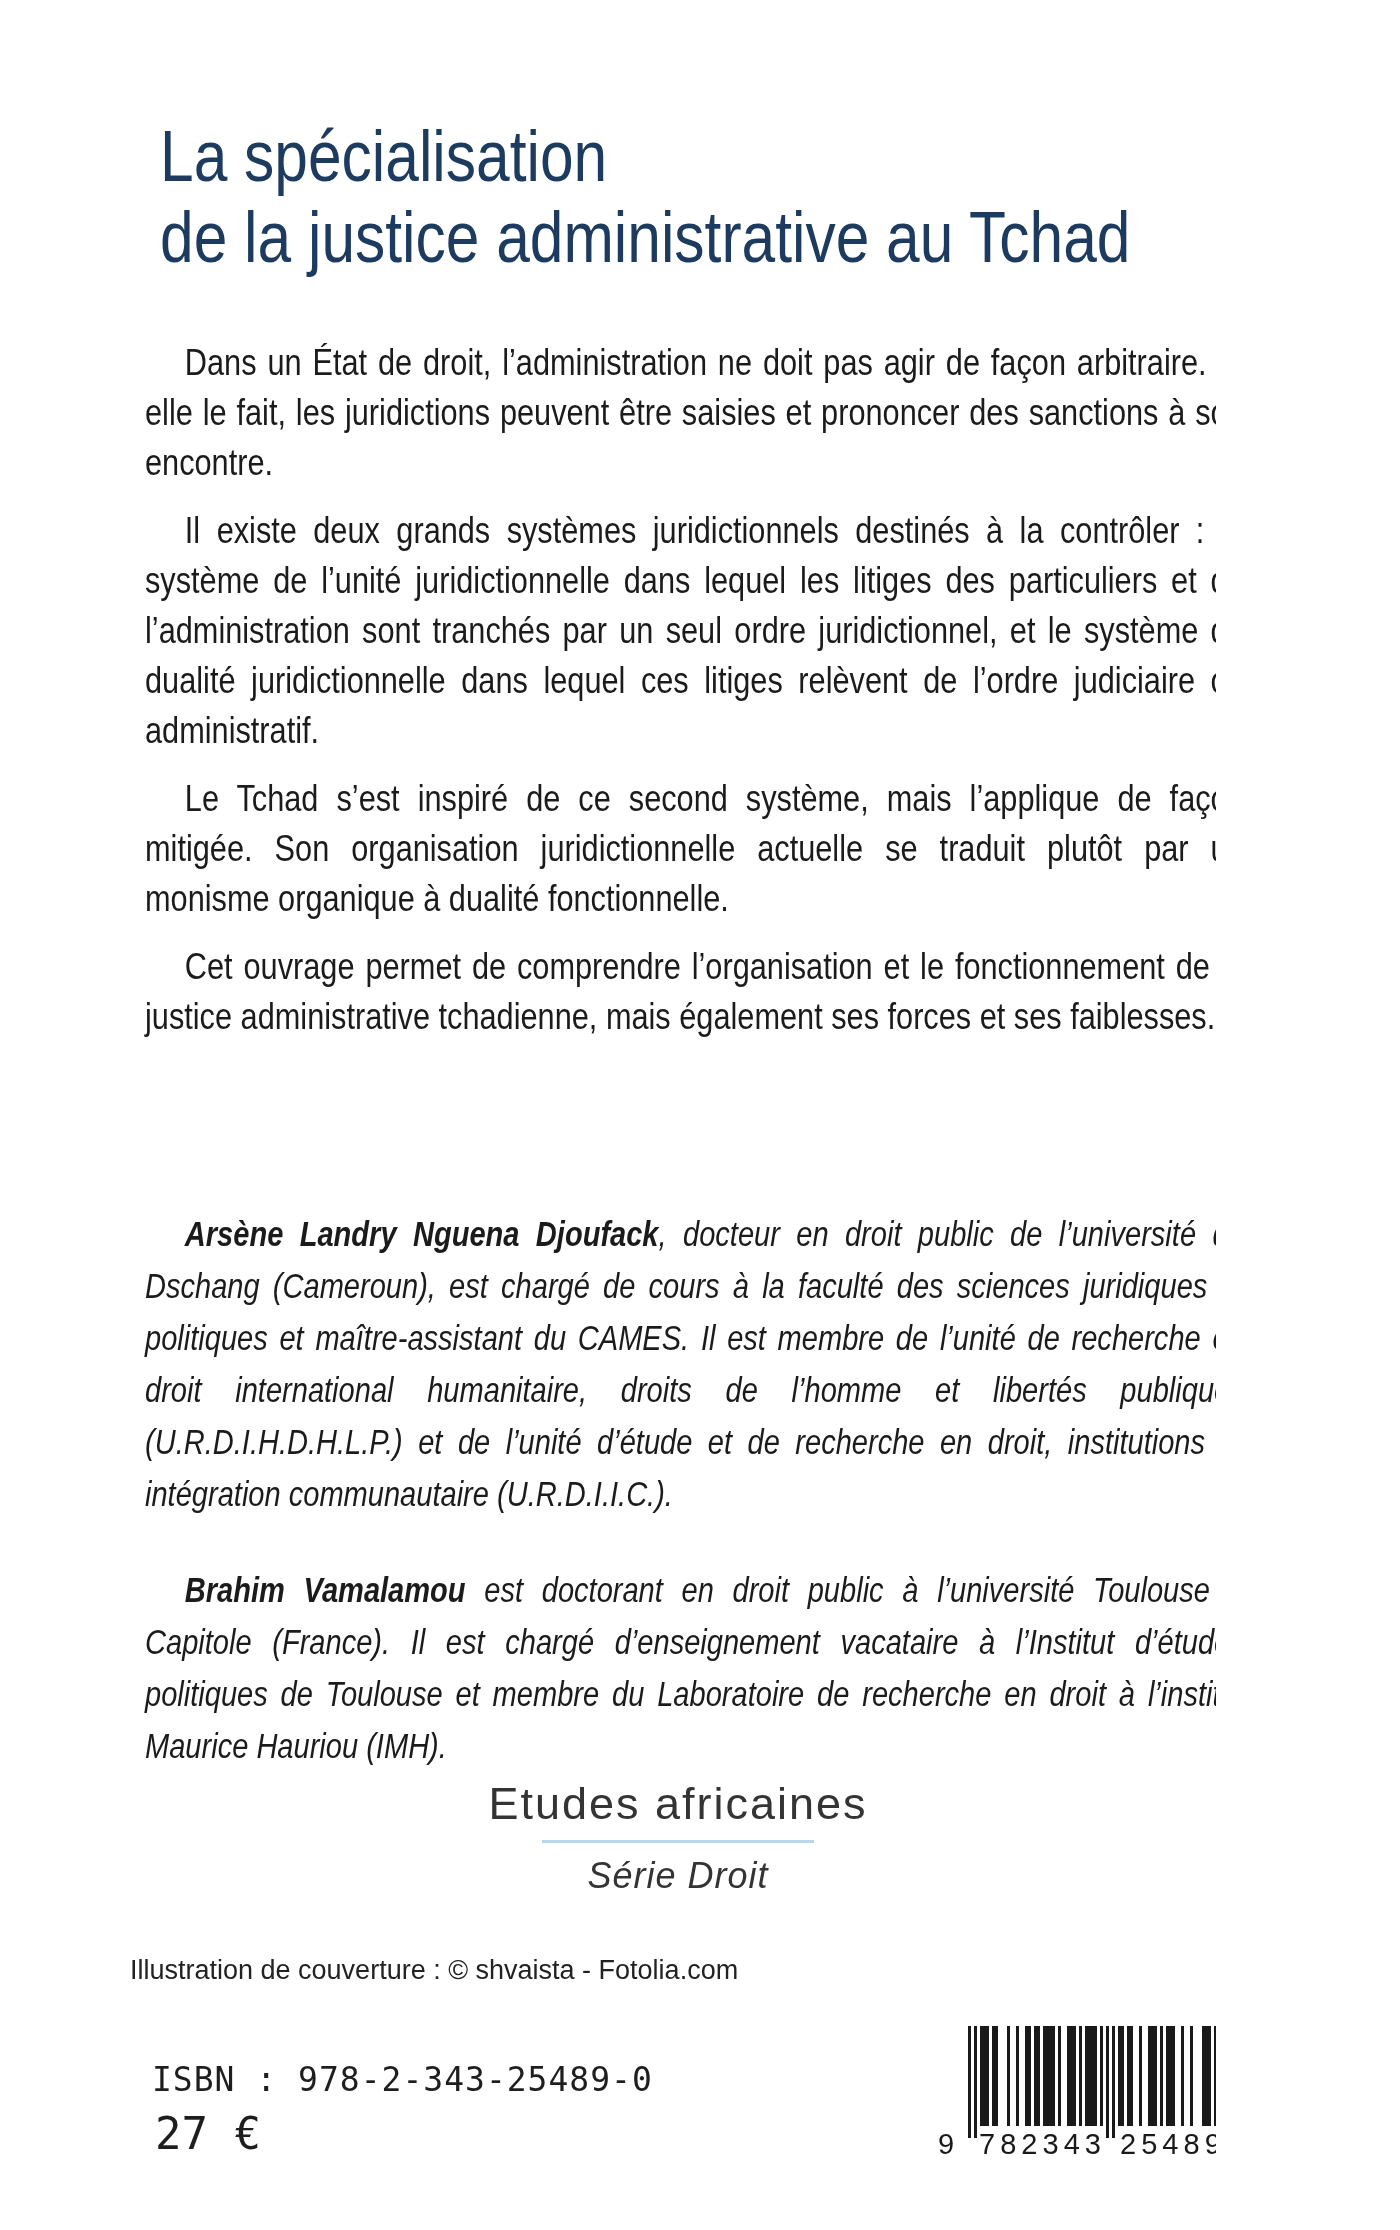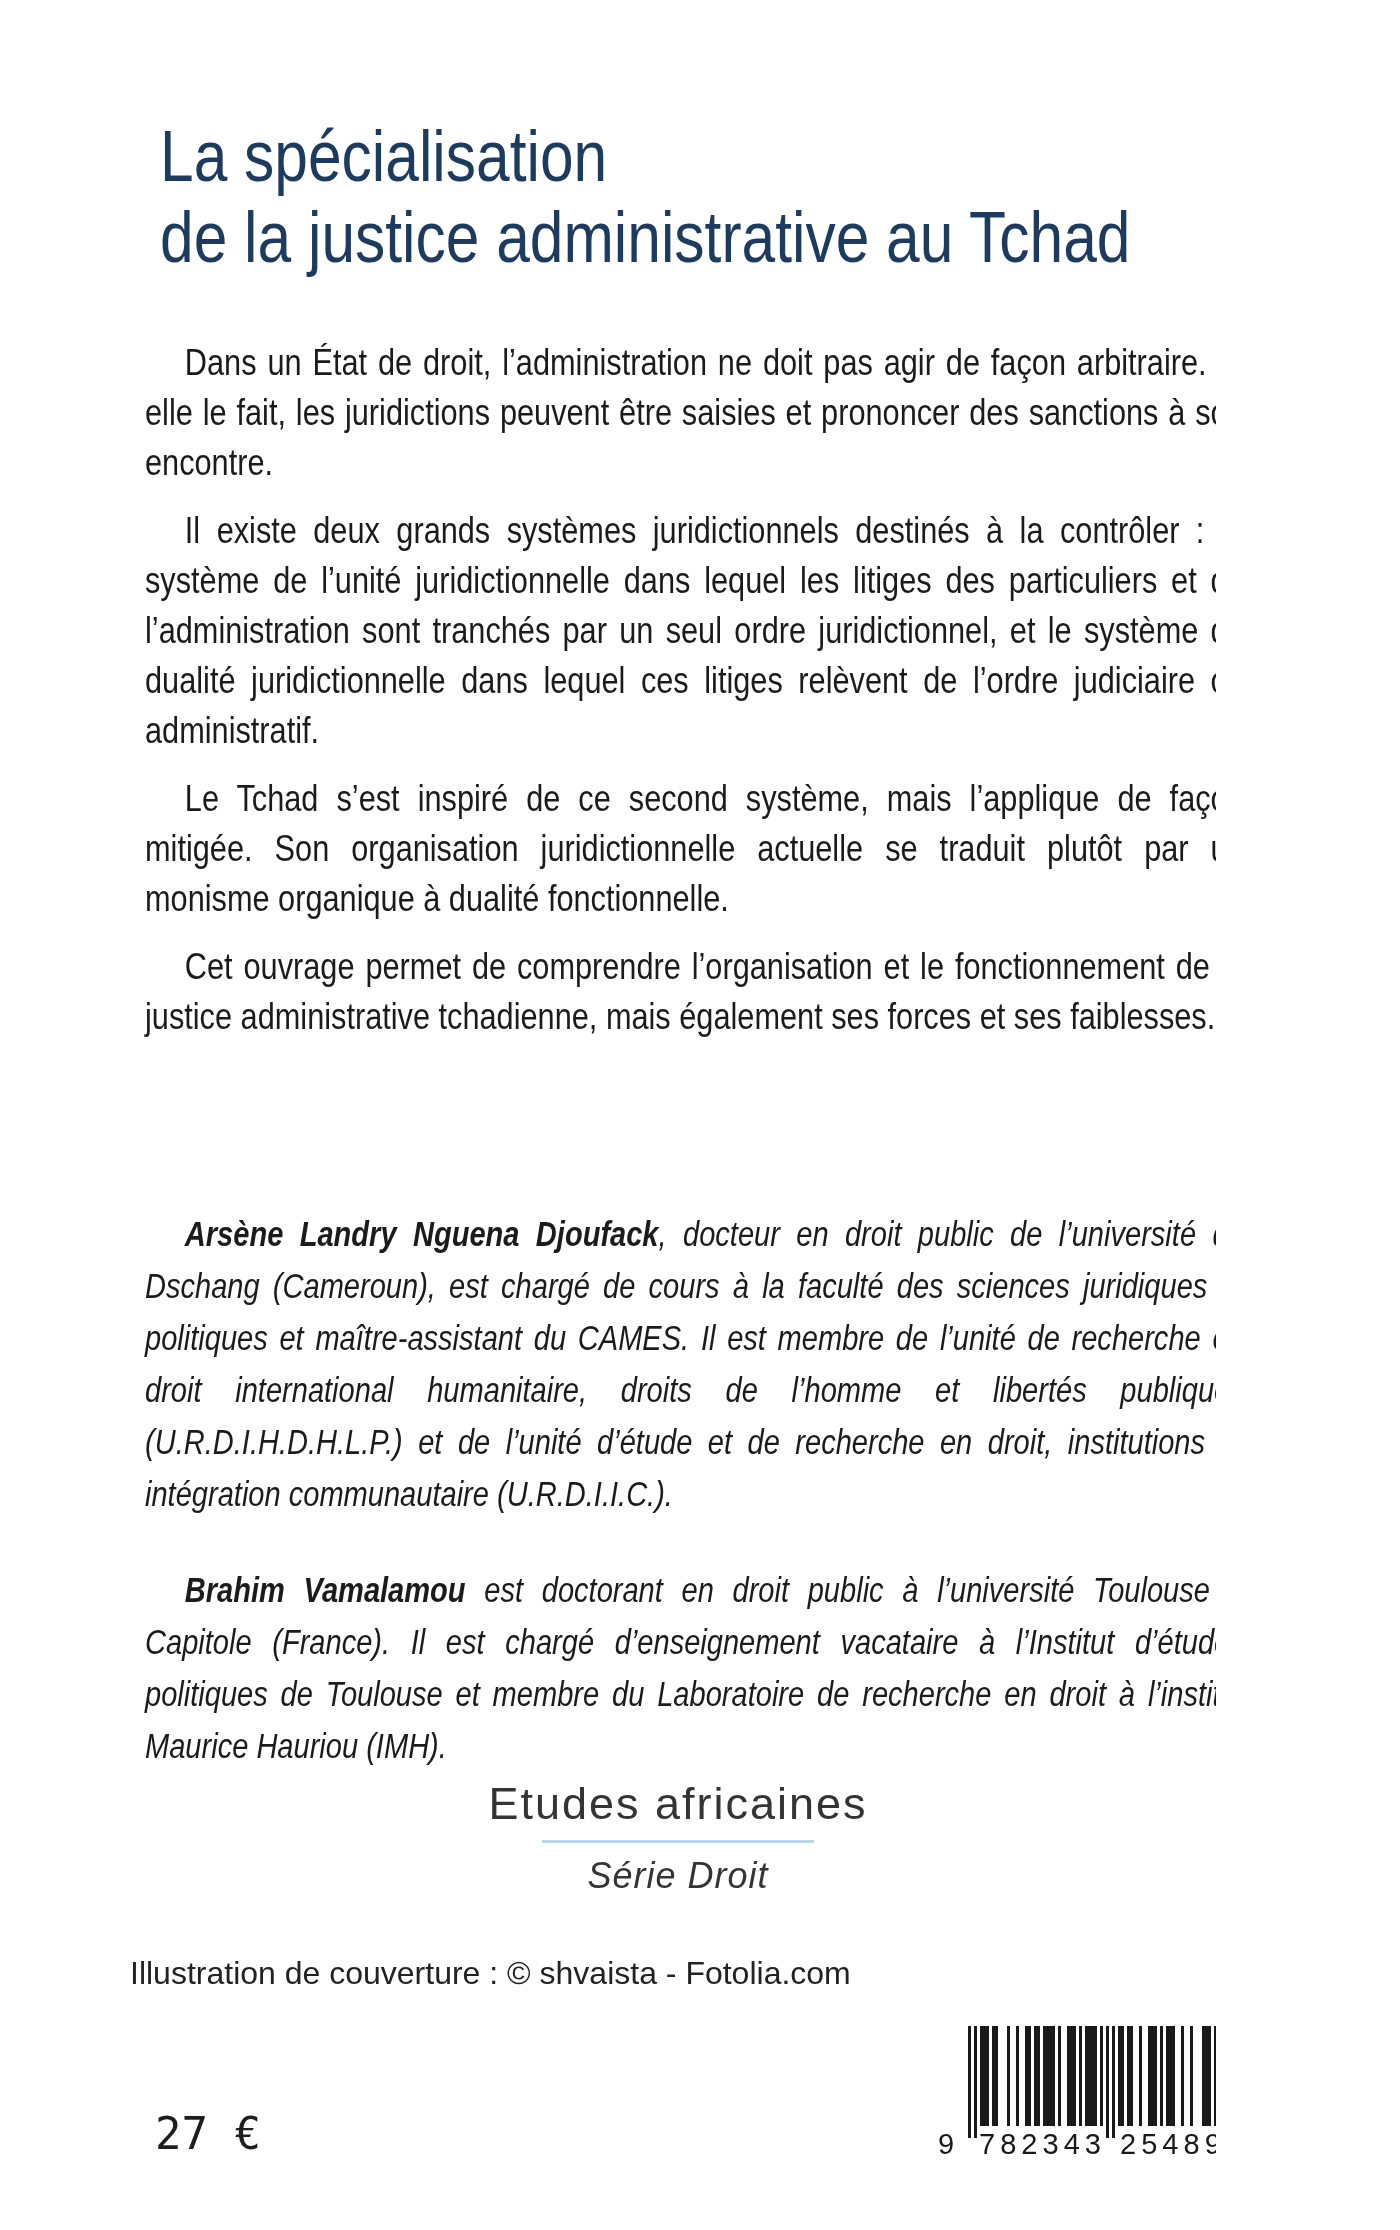--- a/index.html
+++ b/index.html
@@ -45,21 +45,21 @@
   .collection-name{
     font-size:45px;font-weight:300;letter-spacing:2px;
   }
   .collection-underline{
     width:272px;height:3px;margin:10px auto 12px auto;background:#b8d7e8;
   }
   .collection-series{
     font-size:36px;font-style:italic;font-weight:300;letter-spacing:1px;
   }
   
-  .credit{position:absolute;left:130px;top:1955px;font-size:32px;color:#222;}
+  .credit{position:absolute;left:130px;top:1955px;font-size:27px;color:#222;}
   .isbn-line{
     position:absolute;left:152px;top:2060px;
     font-size:33px;letter-spacing:1px;
     font-family:"DejaVu Sans Mono", monospace;color:#1e1e1e;
   }
   .price{
     position:absolute;left:155px;top:2108px;
     font-size:44px;font-family:"DejaVu Sans Mono", monospace;color:#1e1e1e;text-align:center;
   }
   
@@ -100,20 +100,21 @@
   </div>
 
   <div class="collection">
     <div class="collection-name">Etudes africaines</div>
     <div class="collection-underline" style="background-color: rgb(184, 215, 232);"></div>
     <div class="collection-series">Série Droit</div>
   </div>
 
   <div class="credit">Illustration de couverture : © shvaista - Fotolia.com</div>
 
+  <div class="isbn-line">ISBN : 978-2-343-25489-0</div>
   <div class="price">27 €</div>
 
   <div class="barcode">
     <div class="barcode-bars">
         <div class="bc-mod bc-bar bc-guard" style="background-color: rgb(25, 25, 25);"></div>
         <div class="bc-mod bc-guard"></div>
         <div class="bc-mod bc-bar bc-guard" style="background-color: rgb(25, 25, 25);"></div>
         <div class="bc-mod"></div>
         <div class="bc-mod bc-bar" style="background-color: rgb(25, 25, 25);"></div>
         <div class="bc-mod bc-bar" style="background-color: rgb(25, 25, 25);"></div>

